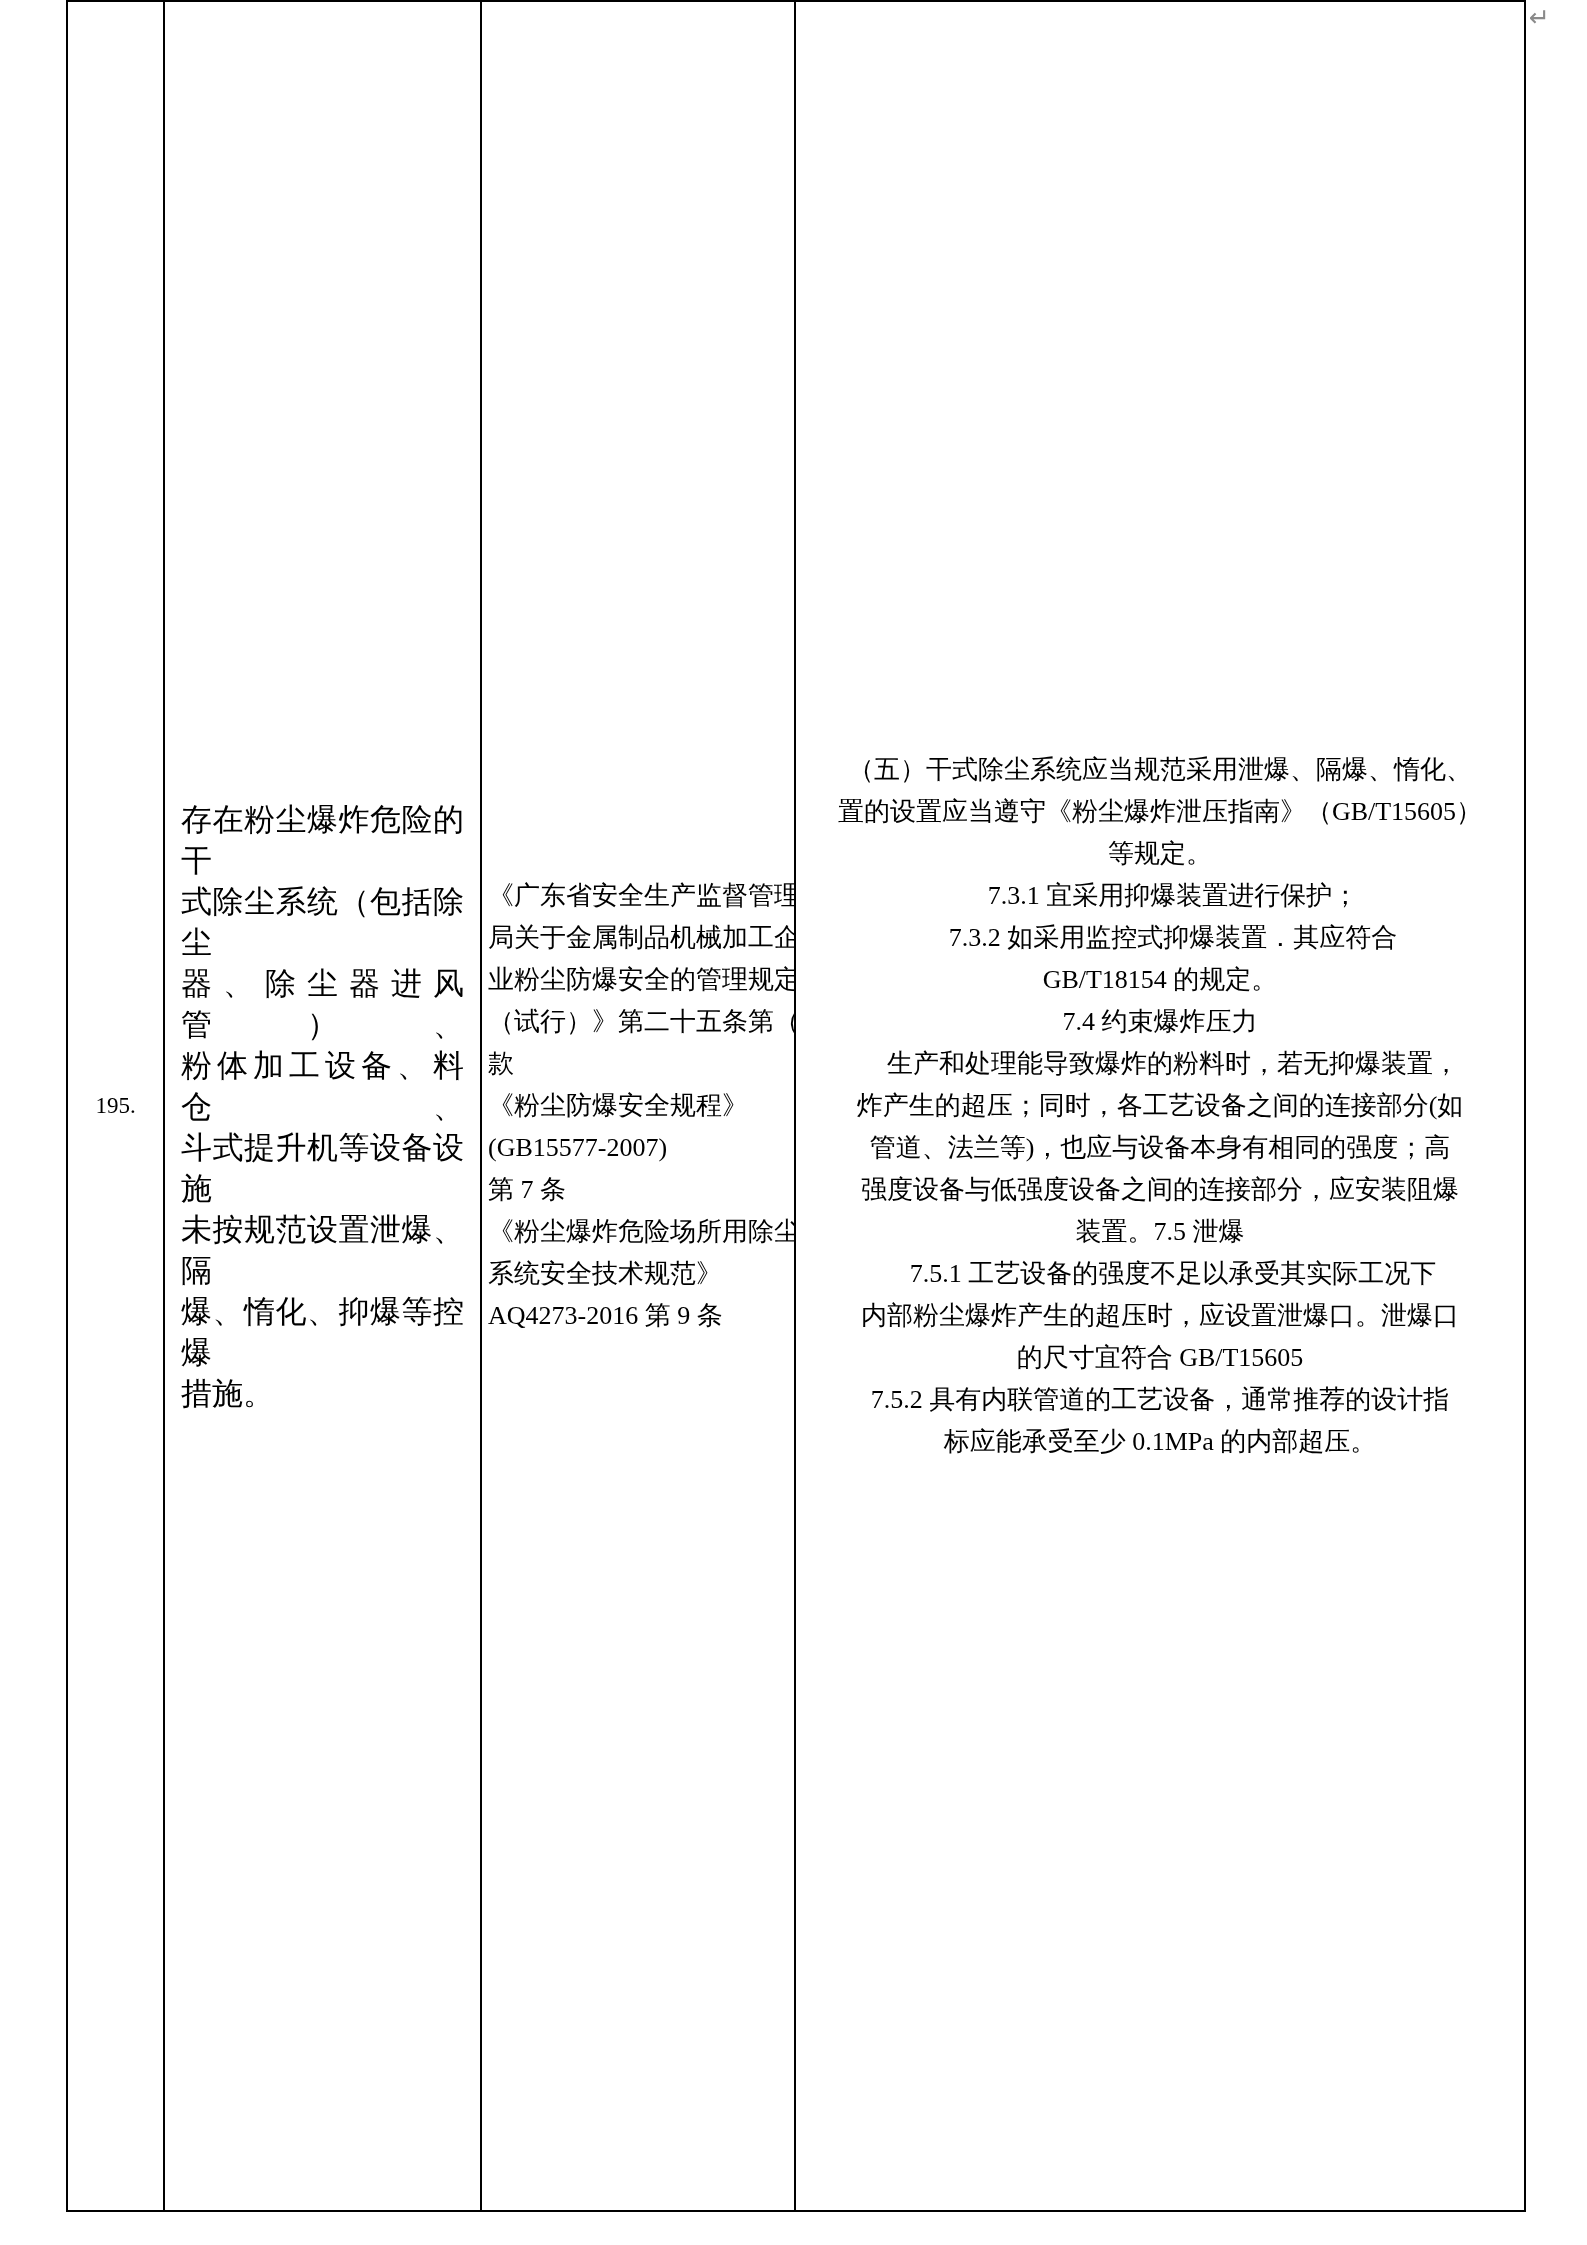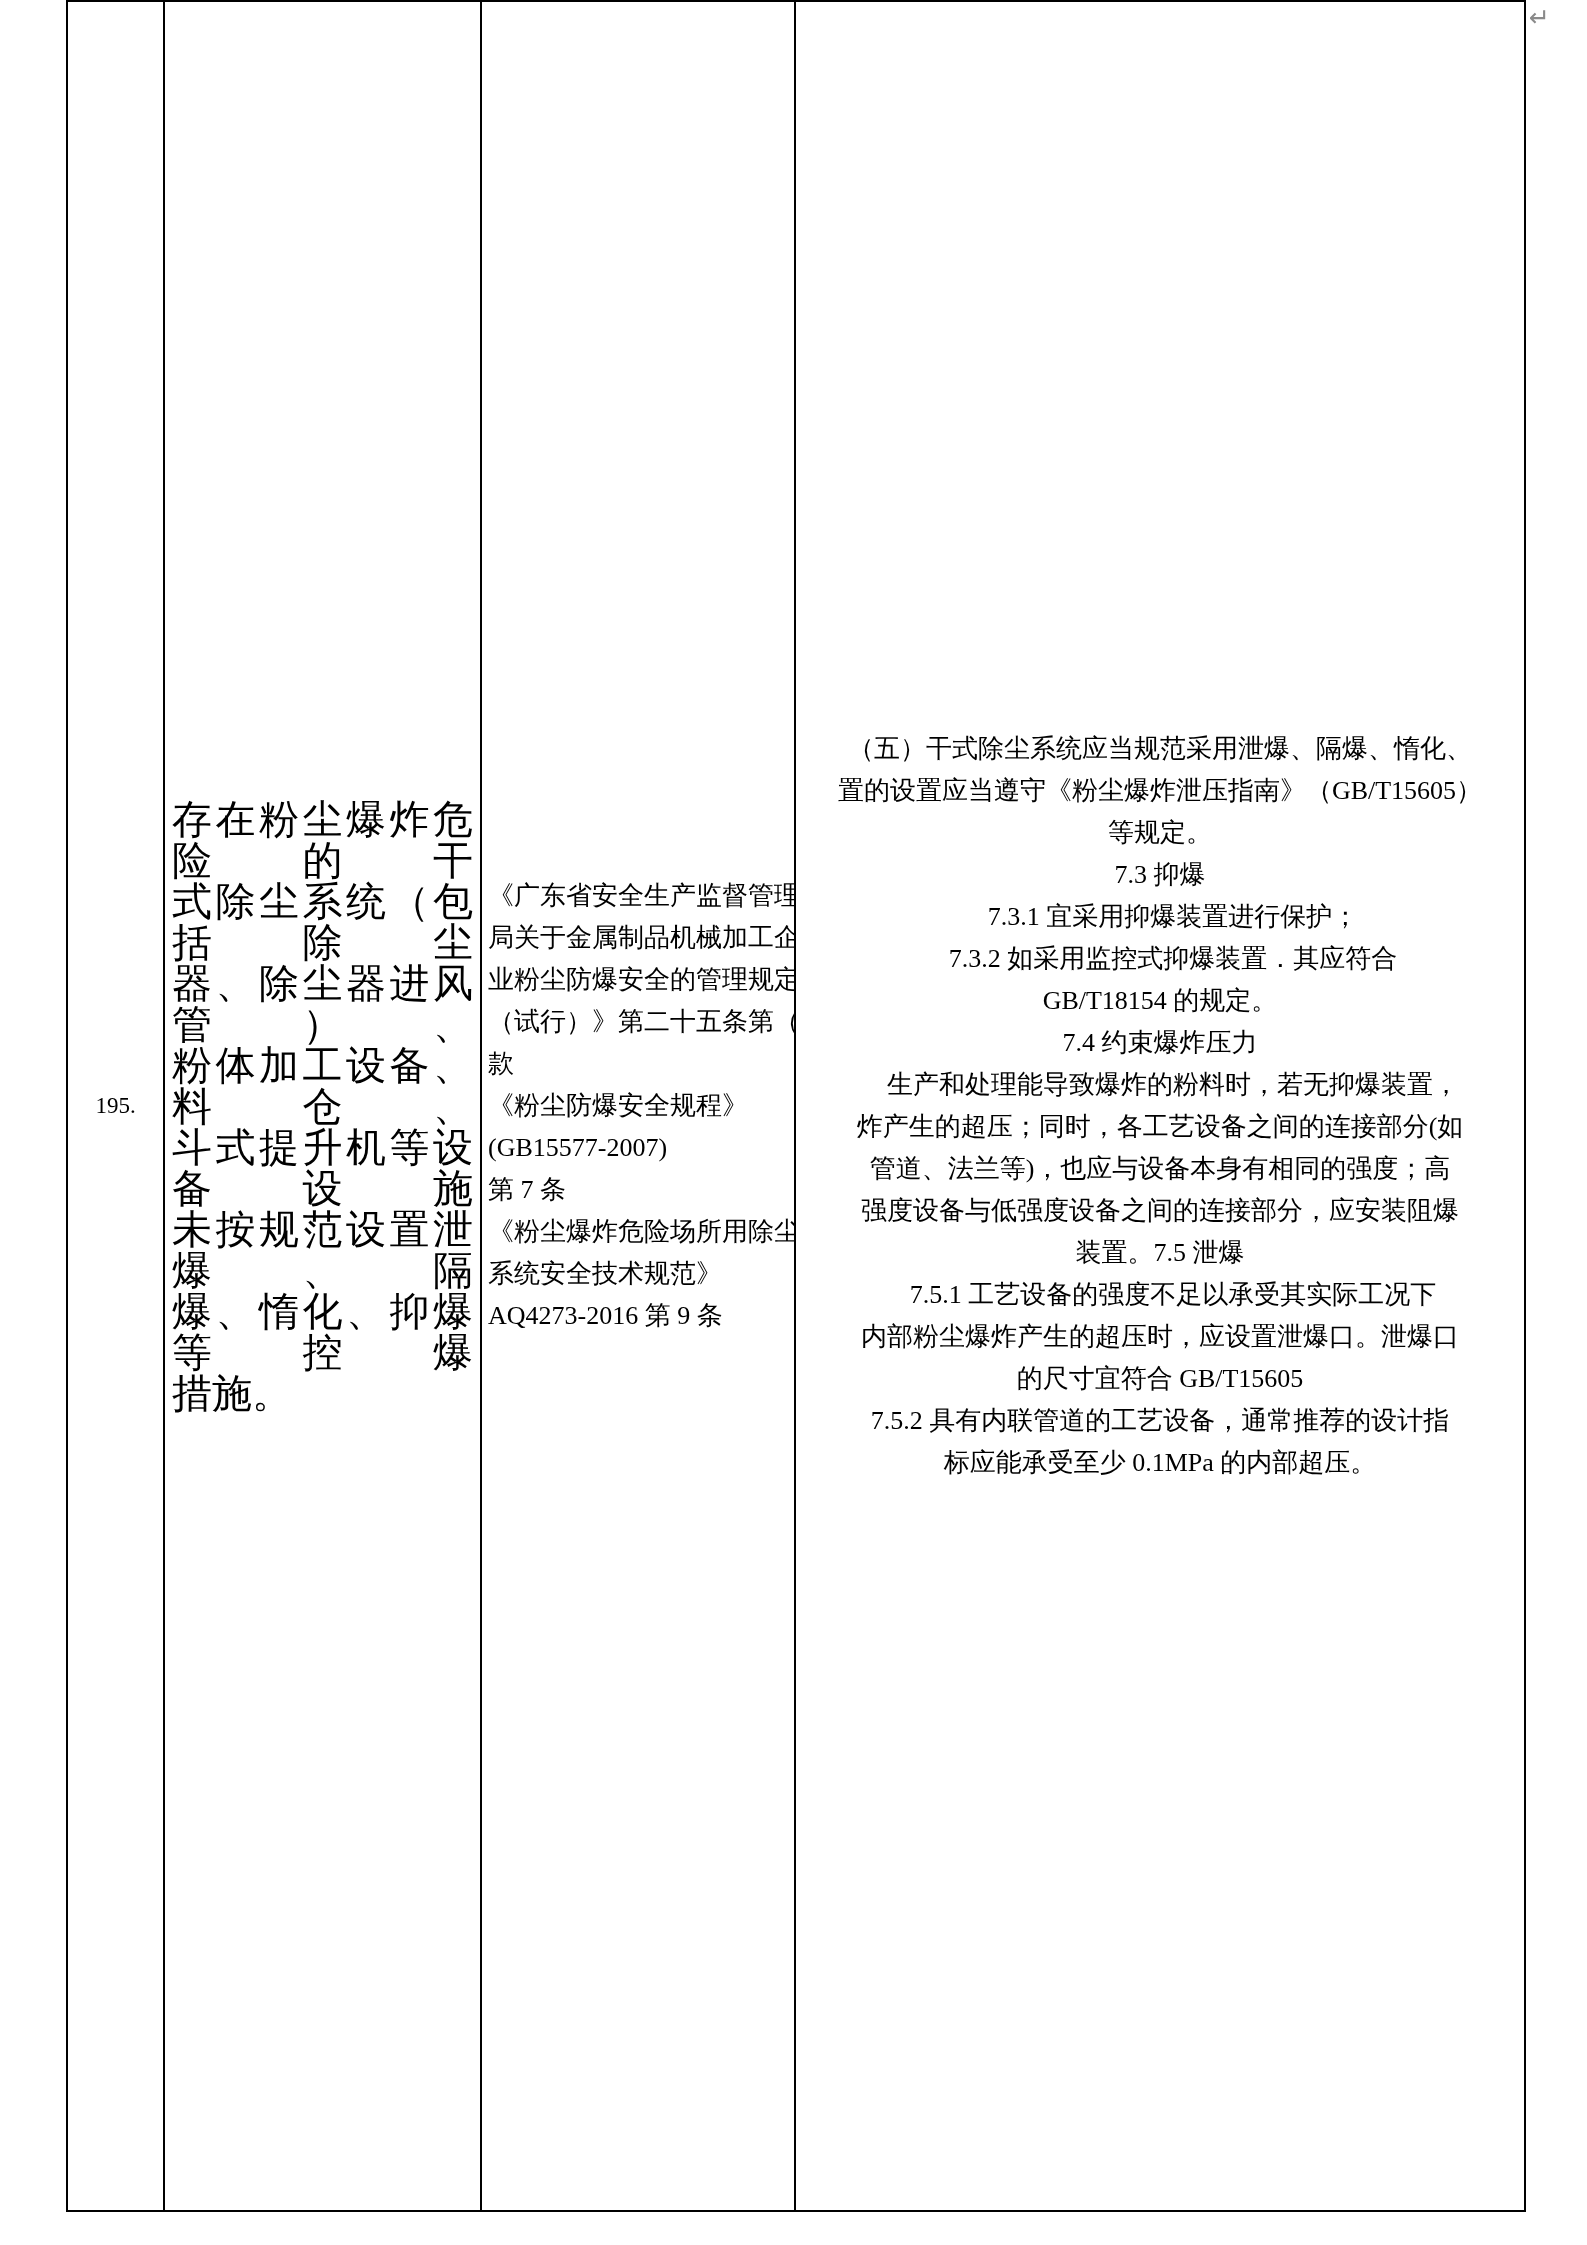--- a/index.html
+++ b/index.html
@@ -35,22 +35,22 @@
     overflow: hidden;
   }
   .cell:last-child { border-right: none; }
   .c1 {
     width: 97px;
     align-items: center;
     font-size: 23px;
   }
   .c2 {
     width: 317px;
-    padding: 0 7px;
-    font-size: 40px;
+    padding: 0 16px;
+    font-size: 31px;
     line-height: 41px;
   }
   .c3 {
     width: 314px;
     padding: 0 6px;
     font-size: 26px;
     line-height: 42px;
   }
   .c4 {
     flex: 1;
@@ -119,21 +119,20 @@
           <div class="line">系统安全技术规范》</div>
           <div class="line">AQ4273-2016 第 9 条</div>
         </div>
     </div>
 
     <div class="cell c4">
       <div class="lines">
           <div class="line">（五）干式除尘系统应当规范采用泄爆、隔爆、惰化、</div>
           <div class="line">置的设置应当遵守《粉尘爆炸泄压指南》（GB/T15605）</div>
           <div class="line">等规定。</div>
-          <div class="line">7.3 抑爆</div>
           <div class="line">    7.3.1 宜采用抑爆装置进行保护；</div>
           <div class="line">    7.3.2 如采用监控式抑爆装置．其应符合</div>
           <div class="line">GB/T18154 的规定。</div>
           <div class="line">7.4 约束爆炸压力</div>
           <div class="line">    生产和处理能导致爆炸的粉料时，若无抑爆装置，</div>
           <div class="line">炸产生的超压；同时，各工艺设备之间的连接部分(如</div>
           <div class="line">管道、法兰等)，也应与设备本身有相同的强度；高</div>
           <div class="line">强度设备与低强度设备之间的连接部分，应安装阻爆</div>
           <div class="line">装置。7.5 泄爆</div>
           <div class="line">    7.5.1 工艺设备的强度不足以承受其实际工况下</div>

